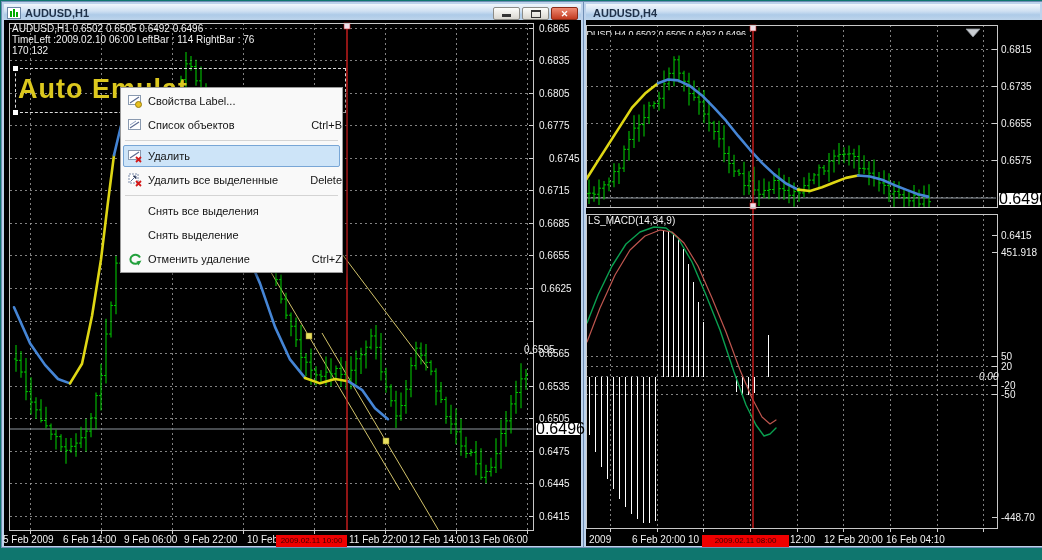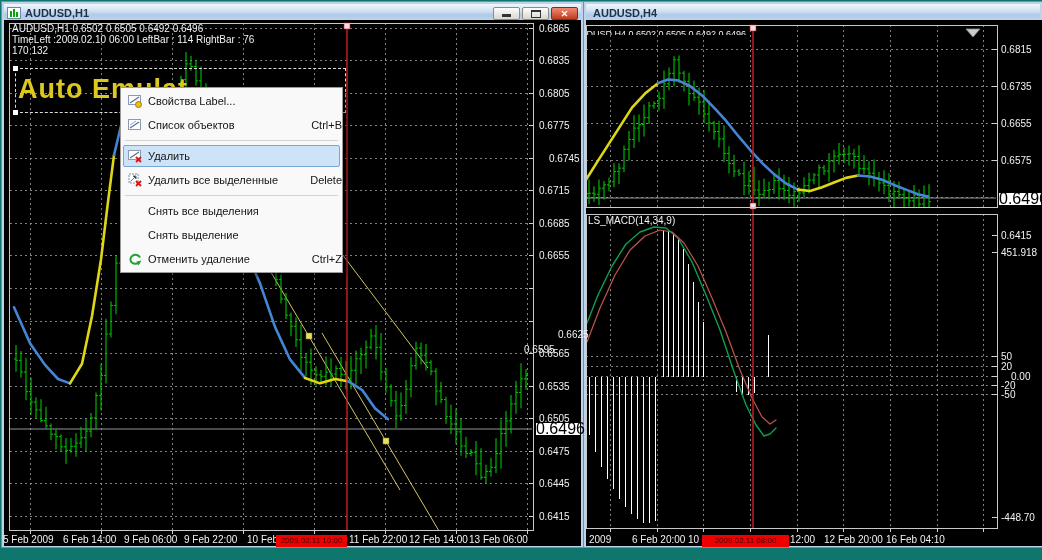--- a/index.html
+++ b/index.html
@@ -901,21 +901,21 @@
 
   <div id="overlays">
       <span class="ov axis-lbl" style="left: 539px; top: 28px;">0.6865</span>
       <span class="ov axis-lbl" style="left: 539px; top: 60px;">0.6835</span>
       <span class="ov axis-lbl" style="left: 539px; top: 93px;">0.6805</span>
       <span class="ov axis-lbl" style="left: 539px; top: 125px;">0.6775</span>
       <span class="ov axis-lbl" style="left: 539px; top: 158px; margin-left: 10px;">0.6745</span>
       <span class="ov axis-lbl" style="left: 539px; top: 190px;">0.6715</span>
       <span class="ov axis-lbl" style="left: 539px; top: 223px;">0.6685</span>
       <span class="ov axis-lbl" style="left: 539px; top: 255px;">0.6655</span>
-      <span class="ov axis-lbl" style="left: 558px; top: 288px; margin-top: 46px;">0.6625</span>
+      <span class="ov axis-lbl" style="left: 541px; top: 288px;">0.6625</span>
       <span class="ov axis-lbl" style="left: 524px; top: 321px; margin-top: 28px;">0.6595</span>
       <span class="ov axis-lbl" style="left: 539px; top: 353px;">0.6565</span>
       <span class="ov axis-lbl" style="left: 539px; top: 386px;">0.6535</span>
       <span class="ov axis-lbl" style="left: 539px; top: 418px;">0.6505</span>
       <span class="ov axis-lbl" style="left: 539px; top: 451px;">0.6475</span>
       <span class="ov axis-lbl" style="left: 539px; top: 483px;">0.6445</span>
       <span class="ov axis-lbl" style="left: 539px; top: 516px;">0.6415</span>
       <span class="ov time-lbl" style="left: 3px; top: 534px;">5 Feb 2009</span>
       <span class="ov time-lbl" style="left: 63px; top: 534px;">6 Feb 14:00</span>
       <span class="ov time-lbl" style="left: 124px; top: 534px;">9 Feb 06:00</span>
@@ -925,21 +925,21 @@
       <span class="ov time-lbl" style="left: 409px; top: 534px;">12 Feb 14:00</span>
       <span class="ov time-lbl" style="left: 469px; top: 534px;">13 Feb 06:00</span>
       <span class="ov axis-lbl" style="left: 1001px; top: 49px;">0.6815</span>
       <span class="ov axis-lbl" style="left: 1001px; top: 86px;">0.6735</span>
       <span class="ov axis-lbl" style="left: 1001px; top: 123px;">0.6655</span>
       <span class="ov axis-lbl" style="left: 1001px; top: 160px;">0.6575</span>
       <span class="ov axis-lbl" style="left: 1001px; top: 235px;">0.6415</span>
       <span class="ov axis-lbl" style="left: 1001px; top: 252px;">451.918</span>
       <span class="ov axis-lbl" style="left: 1001px; top: 356px;">50</span>
       <span class="ov axis-lbl" style="left: 1001px; top: 366px;">20</span>
-      <span class="ov axis-lbl" style="left: 1011px; top: 376px;">0.00</span>
+      <span class="ov axis-lbl" style="left: 979px; top: 376px; font-style: italic;">0.00</span>
       <span class="ov axis-lbl" style="left: 1001px; top: 385px;">-20</span>
       <span class="ov axis-lbl" style="left: 1001px; top: 394px;">-50</span>
       <span class="ov axis-lbl" style="left: 1001px; top: 517px;">-448.70</span>
       <span class="ov time-lbl" style="left: 589px; top: 534px;">2009</span>
       <span class="ov time-lbl" style="left: 632px; top: 534px;">6 Feb 20:00</span>
       <span class="ov time-lbl" style="left: 688px; top: 534px;">10 F</span>
       <span class="ov time-lbl" style="left: 790px; top: 534px;">12:00</span>
       <span class="ov time-lbl" style="left: 824px; top: 534px;">12 Feb 20:00</span>
       <span class="ov time-lbl" style="left: 886px; top: 534px;">16 Feb 04:10</span>
     </div>

